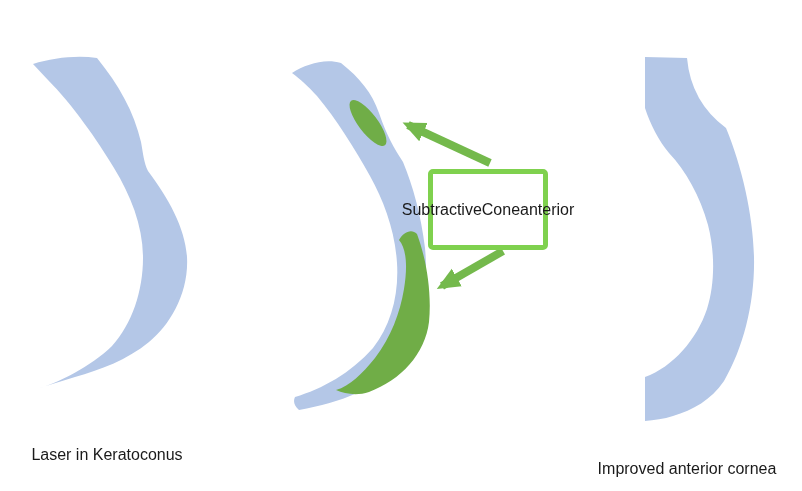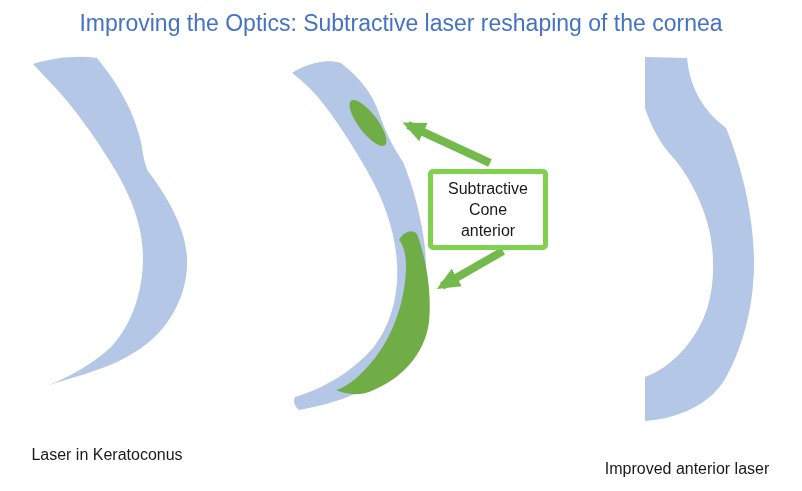--- a/index.html
+++ b/index.html
@@ -41,21 +41,21 @@
   .arrowhead-fill{fill:var(--arrow-green);}
   .callout{
     position:absolute;
     left:428px;top:169px;
     width:120px;height:81px;
     box-sizing:border-box;
     background:#fff;
     border:5px solid var(--callout-border-green);
     border-radius:5px;
     display:flex;
-    flex-direction:column;
+    flex-direction:row;
     justify-content:center;
     align-items:center;
     text-align:center;
     font-size:16px;
     line-height:21px;
     color:var(--text-color);
   }
   .caption{
     position:absolute;
     font-size:16px;
@@ -65,21 +65,20 @@
   }
   .caption-left{left:27px;top:446px;width:160px;}
   .caption-middle{left:301px;top:446px;width:140px;}
   .caption-right{left:597px;top:460px;width:180px;}
 </style>
 </head>
 <body>
 
 <div class="slide">
 
-  <div class="title">Improving the Optics: Subtractive laser reshaping of the cornea</div>
 
   <svg class="diagram-svg" width="802" height="491" viewBox="0 0 802 491">
     <defs>
       <marker id="arrowhead" markerUnits="userSpaceOnUse" markerWidth="24" markerHeight="24" refX="17" refY="12" orient="auto">
         <path class="arrowhead-fill" d="M0,2 L23,12 L0,22 Z"></path>
       </marker>
     </defs>
 
     <path class="cornea" d="M 33 64
          C 53 58, 76 55, 97 58
@@ -138,15 +137,15 @@
     <line class="arrow" x1="503" y1="251" x2="442" y2="286" marker-end="url(#arrowhead)"></line>
   </svg>
 
   <div class="callout">
     <div>Subtractive</div>
     <div>Cone</div>
     <div>anterior</div>
   </div>
 
   <div class="caption caption-left">Laser in Keratoconus</div>
-  <div class="caption caption-right">Improved anterior laser</div>
+  <div class="caption caption-right">Improved anterior cornea</div>
 
 </div>
 
 </body></html>

